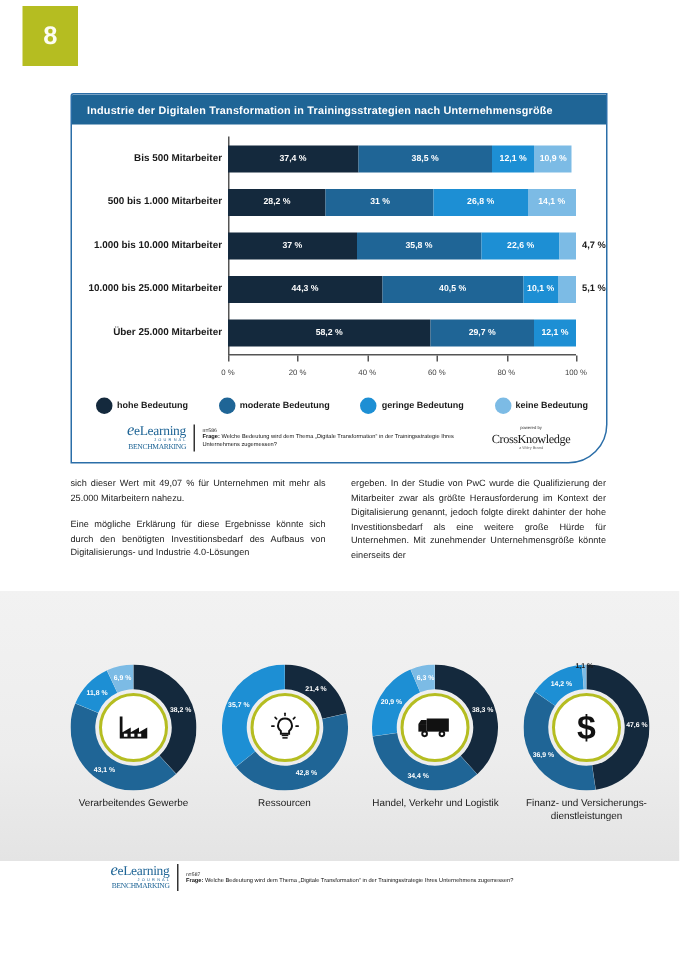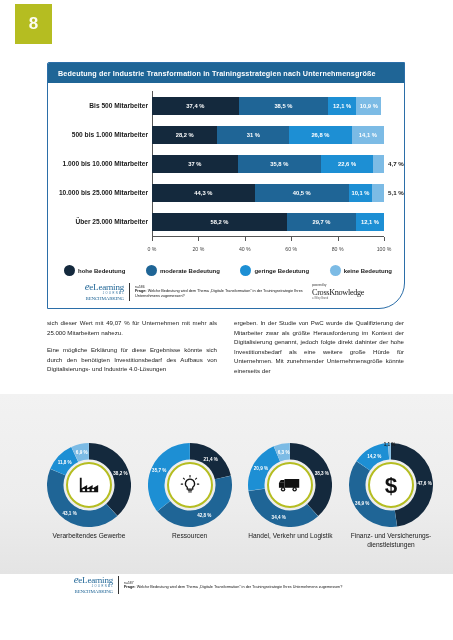--- a/index.html
+++ b/index.html
@@ -100,21 +100,21 @@
   .logo-el { width: 66px; flex: 0 0 66px; text-align:right; }
   .logo-el .l1 { font-family:"Liberation Serif", serif; font-size: 9px; color:#1f6596; line-height:9px; letter-spacing:-.2px;}
   .logo-el .l1 i { font-style: italic; font-size: 11px; }
   .logo-el .l2 { font-size: 2.6px; color:#1f6596; letter-spacing:.4px; line-height:4px;}
   .logo-el .l3 { font-family:"Liberation Serif", serif; font-size: 5px; color:#1f6596; letter-spacing:-.2px; line-height:6px;}
   .src-sep { width:1px; background:#333; height: 18px; margin: 0 5px; }
   .src-txt { flex: 1; }
   .src-n { font-size: 3.4px; color:#222; line-height:4px; }
   .src-q { font-size: 3.8px; color:#111; line-height: 4.6px; }
   .src-q b { font-weight: bold; }
-  .logo-ck { width: 84px; flex: 0 0 84px; text-align: left; }
+  .logo-ck { width: 84px; flex: 0 0 84px; text-align: center; }
   .logo-ck .p1 { font-size:2.8px; color:#333; line-height:3.4px;}
   .logo-ck .p2 { font-family:"Liberation Serif", serif; font-size:8.2px; color:#1a1a1a; letter-spacing:-.3px; line-height:9px;}
   .logo-ck .p3 { font-size:2.6px; color:#666; line-height:3.2px;}
 
   
   .body-text {
     position: absolute; left: 47px; top: 318px; width: 358px;
     display: flex; gap: 17px;
   }
   .col { width: 170px; }
@@ -165,21 +165,21 @@
 </head>
 <body>
 
 <div class="page">
 
   <div class="page-badge">8</div>
 
   <div class="chart-card-shadow"></div>
   <div class="chart-card">
 
-    <div class="chart-header">Bedeutung der Industrie Transformation in Trainingsstrategien nach Unternehmensgröße</div>
+    <div class="chart-header">Industrie der Digitalen Transformation in Trainingsstrategien nach Unternehmensgröße</div>
 
     <div class="chart-body">
       <div class="plot" id="plot">
         <div class="axis-line"></div>
         <div class="axis-base"></div>
       <div class="tick" style="left: 0px;"></div>
           <div class="tick-label" style="left: 0px;">0 %</div>
           <div class="tick" style="left: 46.4px;"></div>
           <div class="tick-label" style="left: 46.4px;">20 %</div>
           <div class="tick" style="left: 92.8px;"></div>

